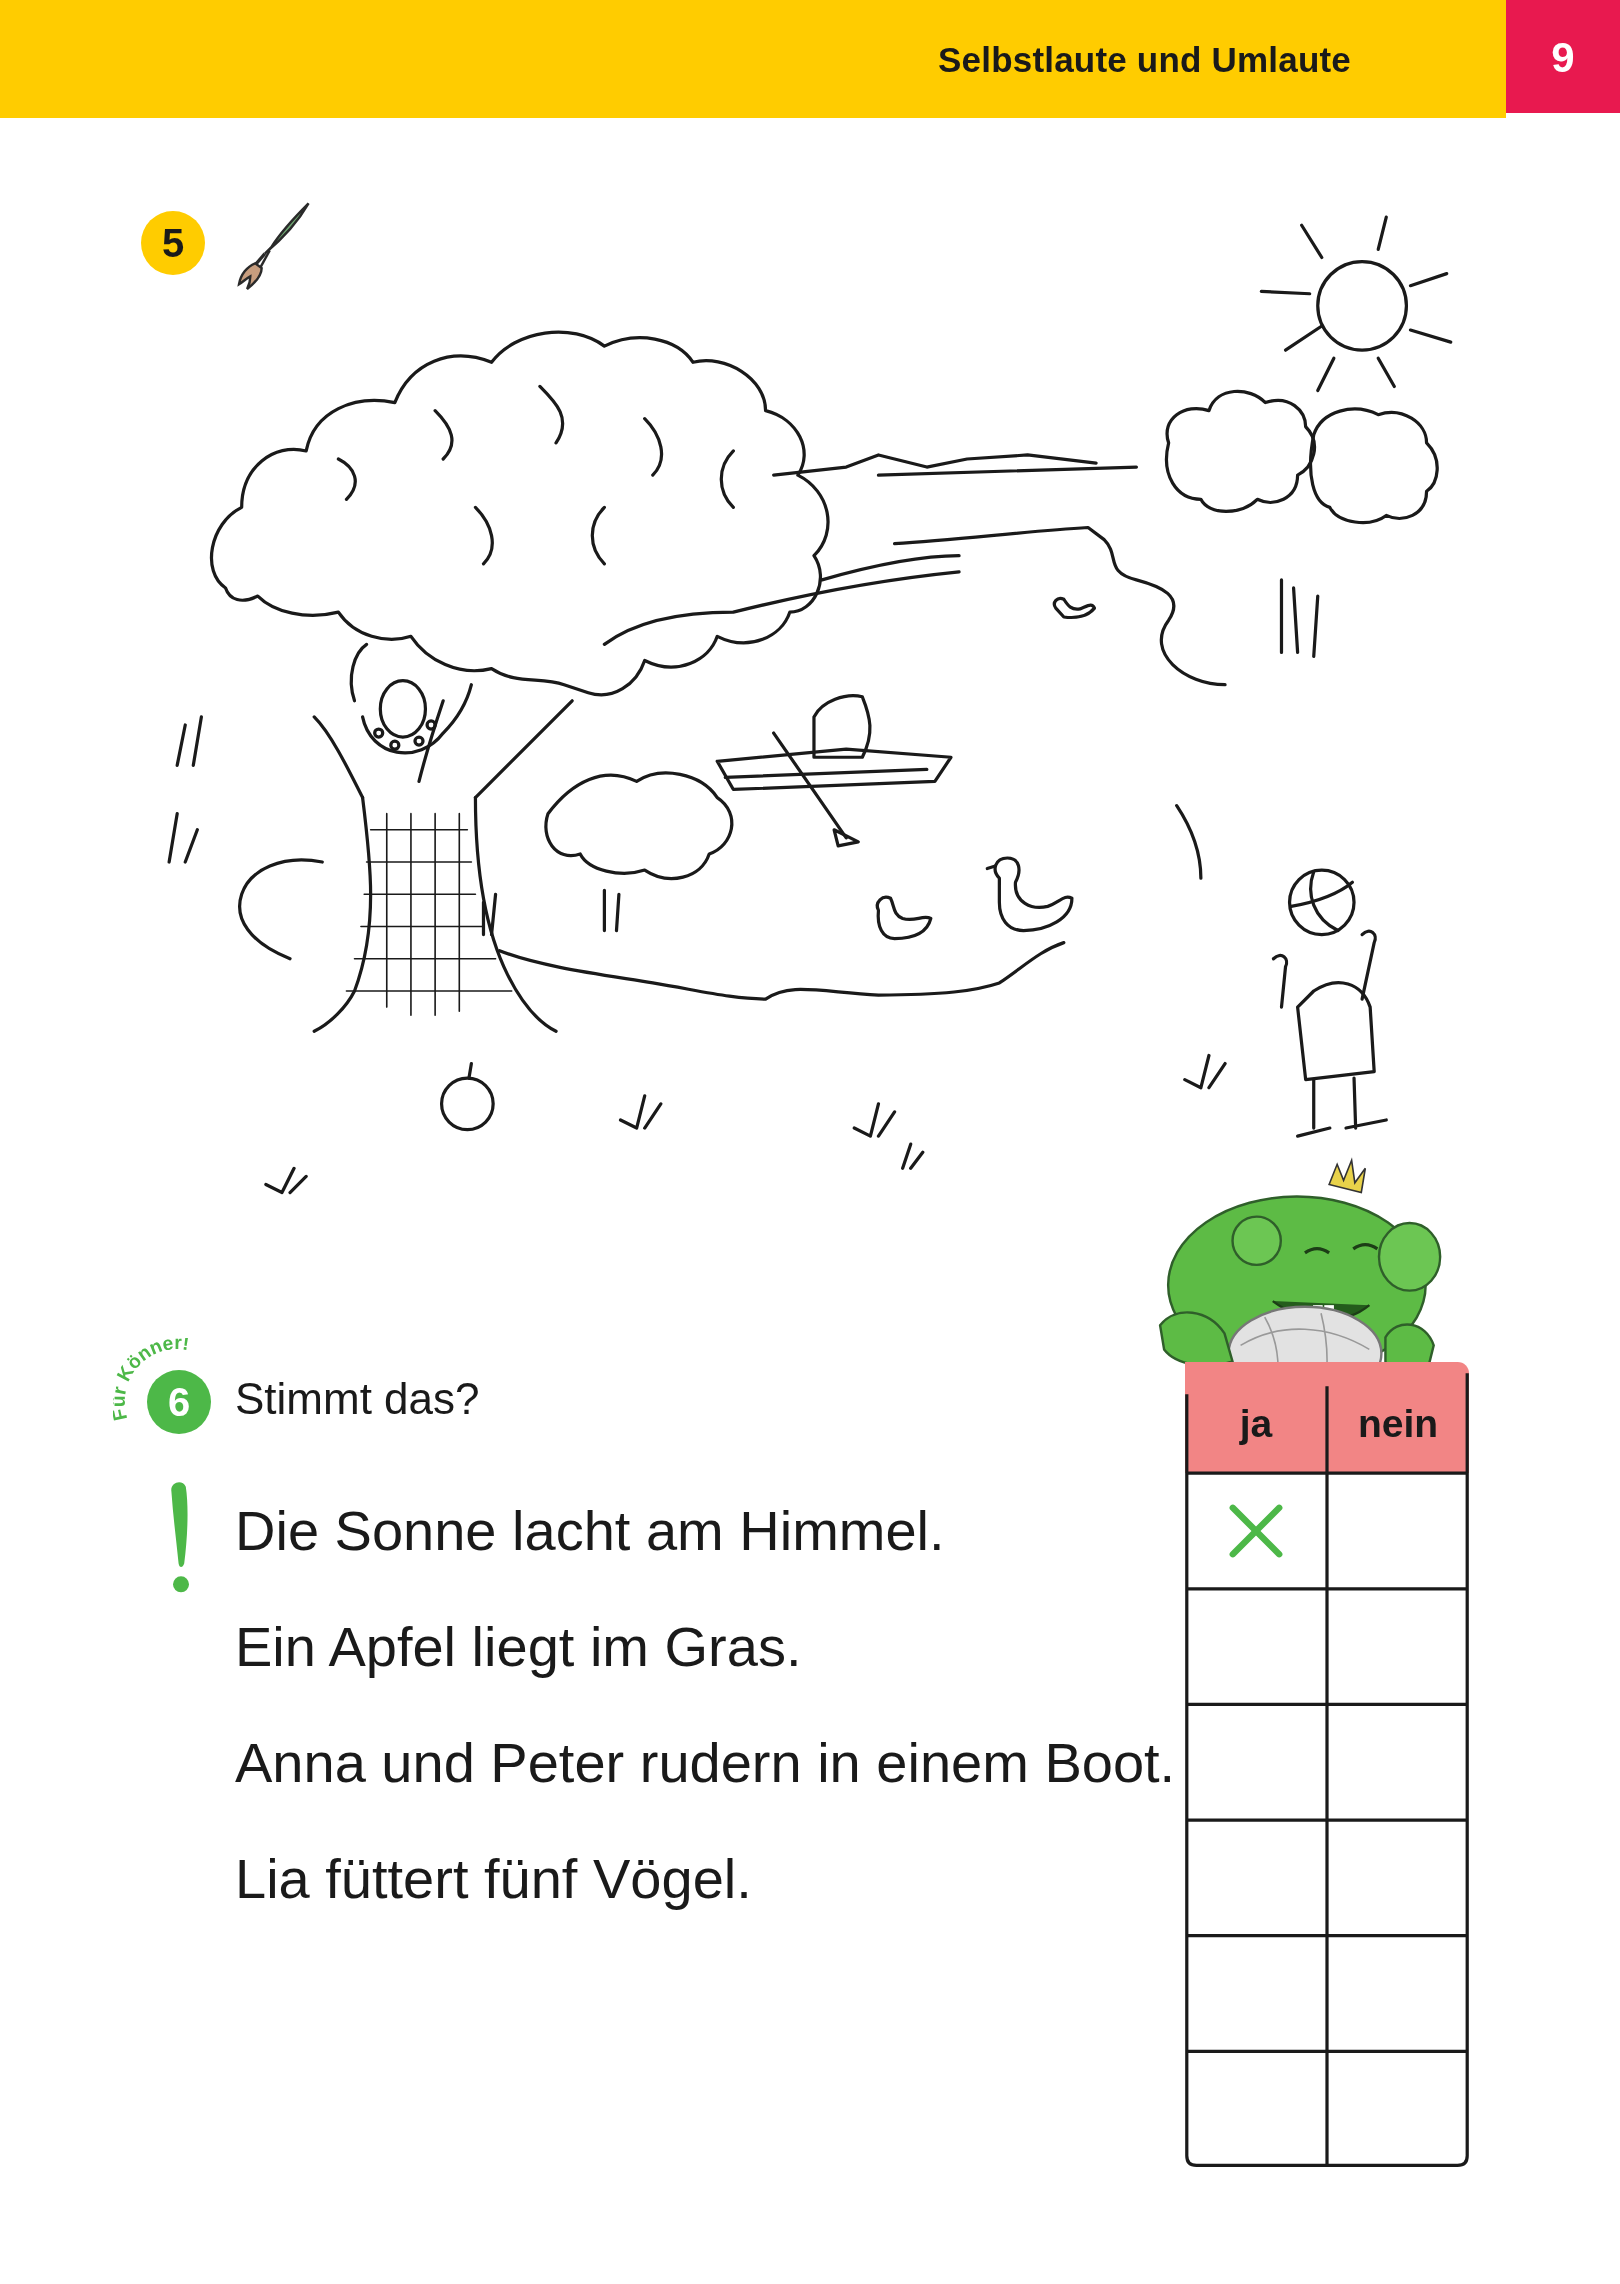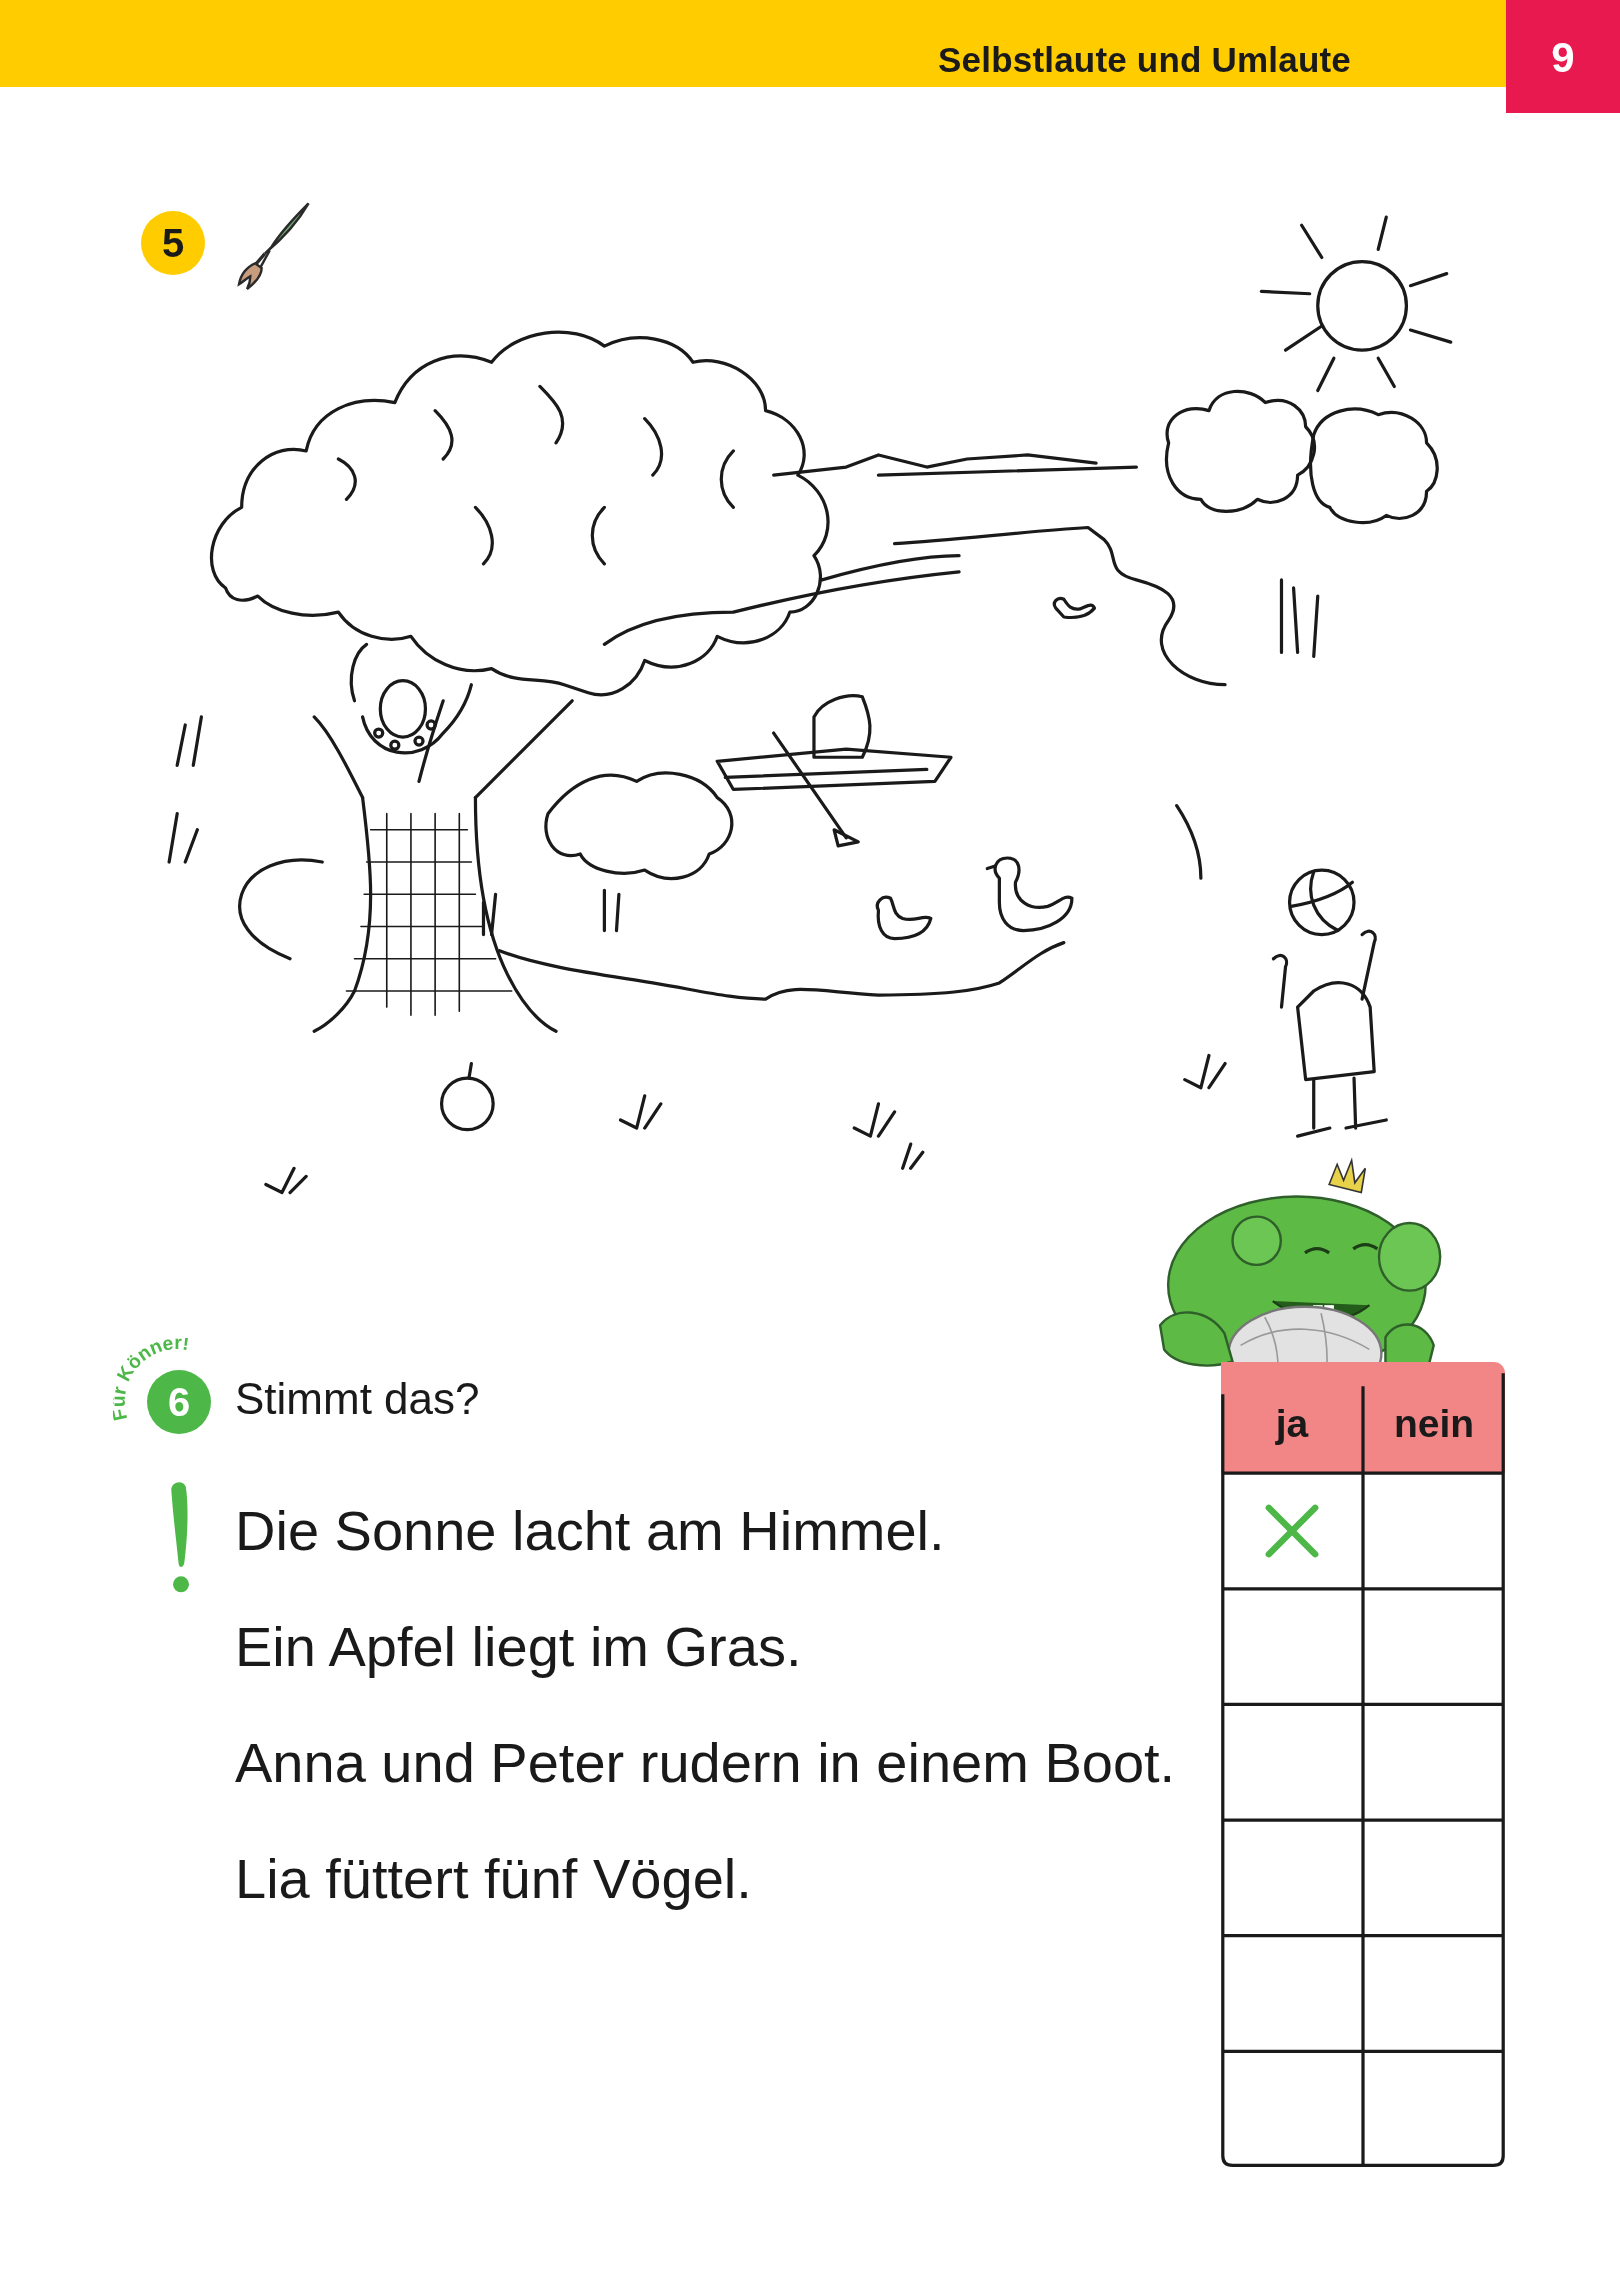--- a/index.html
+++ b/index.html
@@ -1,19 +1,19 @@
 <!DOCTYPE html>
 <html style="font-size:13px"><head>
   <meta charset="utf-8">
   <style>
     html, body { margin: 0; padding: 0; background: #ffffff; }
     body { width: 1621px; height: 2284px; position: relative; overflow: hidden;
            font-family: "Liberation Sans", "DejaVu Sans", sans-serif; color: #1a1a1a; }
 
-    .header-band { position: absolute; left: 0; top: 0; width: 1506px; height: 87px; background: var(--yellow); }
+    .header-band { position: absolute; left: 0; top: 0; width: 1506px; height: 118px; background: var(--yellow); }
     .header-title { position: absolute; right: 155px; top: 40px; font-size: 35px; font-weight: bold;
                     color: #1a1a1a; letter-spacing: 0.2px; }
     .page-num-box { position: absolute; left: 1506px; top: 0; width: 114px; height: 113px; background: var(--pink); }
     .page-num { position: absolute; left: 0; right: 0; top: 34px; text-align: center; font-size: 42px;
                 font-weight: bold; color: #ffffff; }
 
     .task-badge { position: absolute; border-radius: 50%; display: flex; align-items: center; justify-content: center;
                   font-weight: bold; }
     .task5 { left: 141px; top: 211px; width: 64px; height: 64px; background: var(--yellow); color: #1a1a1a; font-size: 40px; }
     .task6 { left: 147px; top: 1370px; width: 64px; height: 64px; background: var(--green); color: #ffffff; font-size: 40px; }
@@ -23,21 +23,21 @@
     .mascot { position: absolute; left: 1144px; top: 1152px; width: 338px; height: 258px; }
 
     .koenner { position: absolute; left: 113px; top: 1338px; width: 129px; height: 97px; }
 
     .question { position: absolute; left: 235px; top: 1374px; font-size: 44px; color: #1a1a1a; }
     .excl { position: absolute; left: 165px; top: 1475px; width: 40px; height: 121px; }
 
     .sentences { position: absolute; left: 235px; top: 1473px; width: 887px; }
     .sentence { height: 116px; font-size: 56px; line-height: 116px; color: #1a1a1a; white-space: nowrap; }
 
-    .answer-table { position: absolute; left: 1221px; top: 1362px; width: 284px; height: 805px; }
+    .answer-table { position: absolute; left: 1185px; top: 1362px; width: 284px; height: 805px; }
     .tbl-head-bg { position: absolute; left: 0; top: 0; width: 284px; height: 111px; background: var(--salmon); border-radius: 0 11.3px 0 0; }
     .col-head { position: absolute; top: 40px; font-size: 39px; font-weight: bold; color: #1a1a1a; text-align: center; width: 142px; }
     .grid { position: absolute; left: 0; top: 0; width: 284px; height: 805px; }
     .cell { position: absolute; width: 142px; height: 116px; }
     .cell .mark { position: absolute; left: 43px; top: 30px; width: 56px; height: 56px; }
 
     :root { --yellow: #FFCC00; --pink: #E8194F; --green: #4DB848; --salmon: #F28585; }
   </style>
 </head>
 <body>

